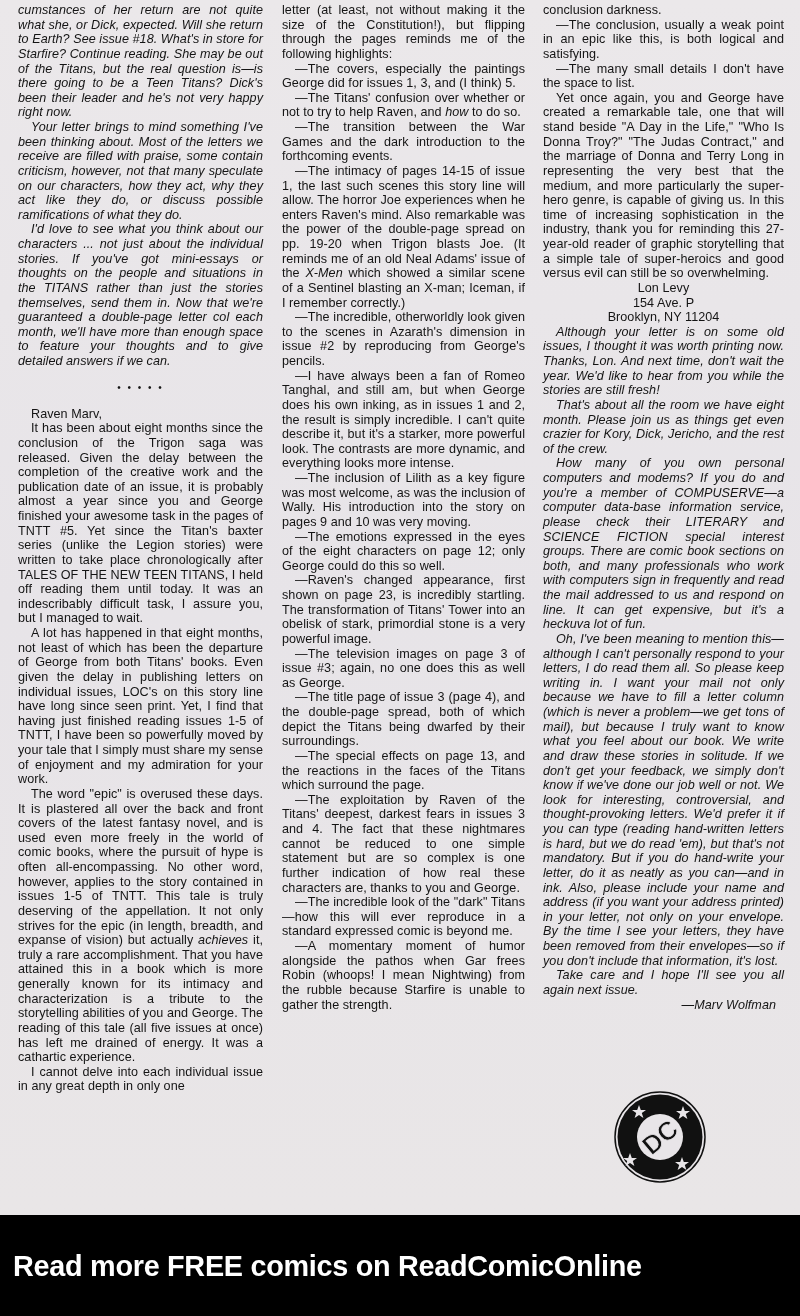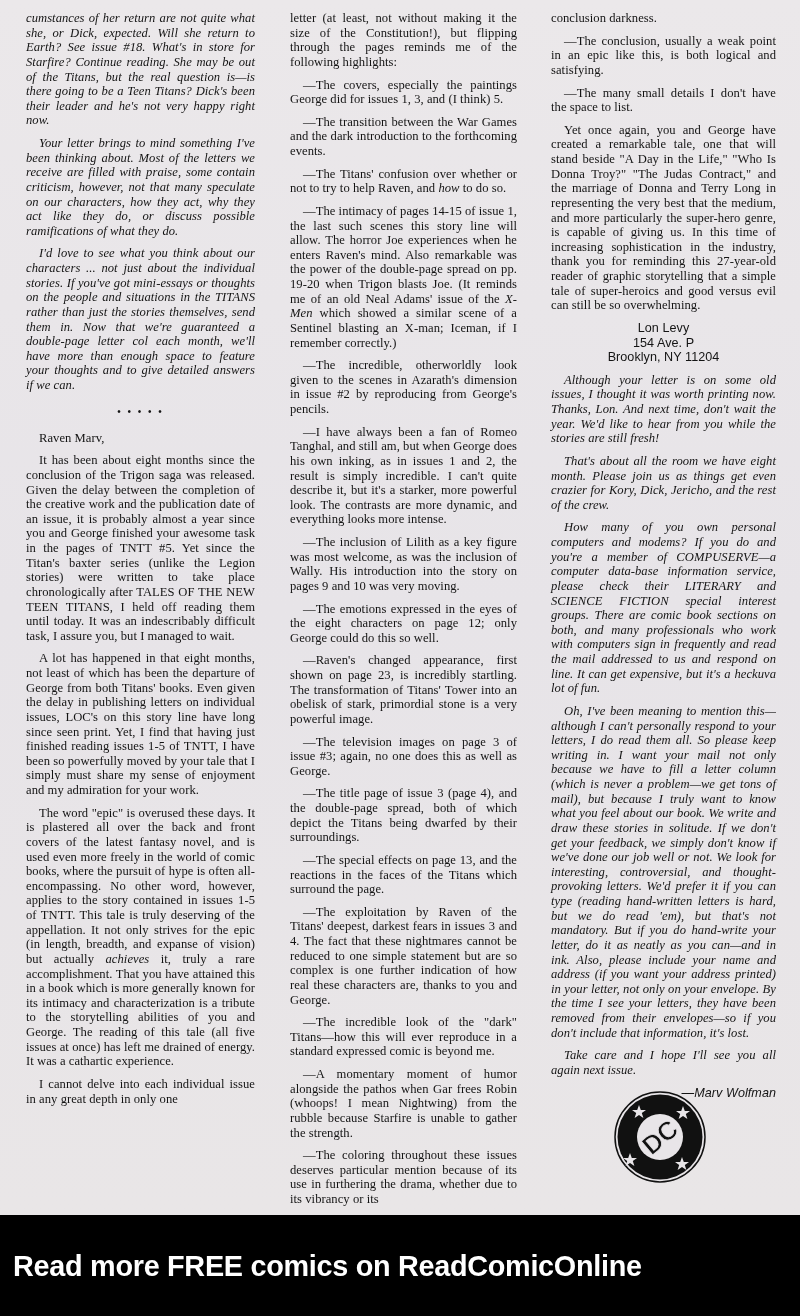--- a/index.html
+++ b/index.html
@@ -16,21 +16,21 @@
     }
     .col {
       position: absolute; top: 3px;
       font-size: 12.6px; line-height: 14.62px;
       text-align: justify;
       letter-spacing: 0.05px;
     }
     .col-left { left: 18px; width: 245px; }
     .col-mid { left: 282px; width: 243px; }
     .col-right { left: 543px; width: 241px; }
-    .col p { margin: 8px; text-indent: 13px; font-family: Liberation Serif, serif; }
+    .col p { margin: 0; text-indent: 13px; }
     .col p.noindent { text-indent: 0; }
     .ital { font-style: italic; }
     .sep {
       text-align: center; margin: 14px 0 12px 0; letter-spacing: 2px;
       font-size: 10px; line-height: 10px; text-indent: 0; height: 12px;
     }
     .salutation { margin: 7px 0 0 0; text-indent: 0; }
     .sig { text-align: right; text-indent: 0; }
     .sig-line { display: block; text-align: center; }
     em.in { font-style: italic; }
@@ -61,35 +61,34 @@
     <p class="salutation">Raven Marv,</p>
     <p>It has been about eight months since the conclusion of the Trigon saga was released. Given the delay between the completion of the creative work and the publication date of an issue, it is probably almost a year since you and George finished your awesome task in the pages of TNTT #5. Yet since the Titan's baxter series (unlike the Legion stories) were written to take place chronologically after TALES OF THE NEW TEEN TITANS, I held off reading them until today. It was an indescribably difficult task, I assure you, but I managed to wait.</p>
     <p>A lot has happened in that eight months, not least of which has been the departure of George from both Titans' books. Even given the delay in publishing letters on individual issues, LOC's on this story line have long since seen print. Yet, I find that having just finished reading issues 1-5 of TNTT, I have been so powerfully moved by your tale that I simply must share my sense of enjoyment and my admiration for your work.</p>
     <p><span>The word "epic" is overused these days. It is plastered all over the back and front covers of the latest fantasy novel, and is used even more freely in the world of comic books, where the pursuit of hype is often all-encompassing. No other word, however, applies to the story contained in issues 1-5 of TNTT. This tale is truly deserving of the appellation. It not only strives for the epic (in length, breadth, and expanse of vision) but actually</span> <em class="in">achieves</em> <span>it, truly a rare accomplishment. That you have attained this in a book which is more generally known for its intimacy and characterization is a tribute to the storytelling abilities of you and George. The reading of this tale (all five issues at once) has left me drained of energy. It was a cathartic experience.</span></p>
     <p>I cannot delve into each individual issue in any great depth in only one</p>
   </div>
 
   <div class="col col-mid">
     <p class="noindent">letter (at least, not without making it the size of the Constitution!), but flipping through the pages reminds me of the following highlights:</p>
     <p>—The covers, especially the paintings George did for issues 1, 3, and (I think) 5.</p>
+    <p><span>—The Titans' confusion over whether or not to try to help Raven, and</span> <em class="in">how</em><span> to do so.</span></p>
     <p>—The transition between the War Games and the dark introduction to the forthcoming events.</p>
-    <p><span>—The Titans' confusion over whether or not to try to help Raven, and</span> <em class="in">how</em><span> to do so.</span></p>
     <p><span>—The intimacy of pages 14-15 of issue 1, the last such scenes this story line will allow. The horror Joe experiences when he enters Raven's mind. Also remarkable was the power of the double-page spread on pp. 19-20 when Trigon blasts Joe. (It reminds me of an old Neal Adams' issue of the</span> <em class="in">X-Men</em><span> which showed a similar scene of a Sentinel blasting an X-man; Iceman, if I remember correctly.)</span></p>
     <p>—The incredible, otherworldly look given to the scenes in Azarath's dimension in issue #2 by reproducing from George's pencils.</p>
     <p>—I have always been a fan of Romeo Tanghal, and still am, but when George does his own inking, as in issues 1 and 2, the result is simply incredible. I can't quite describe it, but it's a starker, more powerful look. The contrasts are more dynamic, and everything looks more intense.</p>
     <p>—The inclusion of Lilith as a key figure was most welcome, as was the inclusion of Wally. His introduction into the story on pages 9 and 10 was very moving.</p>
     <p>—The emotions expressed in the eyes of the eight characters on page 12; only George could do this so well.</p>
     <p>—Raven's changed appearance, first shown on page 23, is incredibly startling. The transformation of Titans' Tower into an obelisk of stark, primordial stone is a very powerful image.</p>
     <p>—The television images on page 3 of issue #3; again, no one does this as well as George.</p>
     <p>—The title page of issue 3 (page 4), and the double-page spread, both of which depict the Titans being dwarfed by their surroundings.</p>
     <p>—The special effects on page 13, and the reactions in the faces of the Titans which surround the page.</p>
     <p>—The exploitation by Raven of the Titans' deepest, darkest fears in issues 3 and 4. The fact that these nightmares cannot be reduced to one simple statement but are so complex is one further indication of how real these characters are, thanks to you and George.</p>
     <p>—The incredible look of the "dark" Titans—how this will ever reproduce in a standard expressed comic is beyond me.</p>
     <p>—A momentary moment of humor alongside the pathos when Gar frees Robin (whoops! I mean Nightwing) from the rubble because Starfire is unable to gather the strength.</p>
-    <p>—The coloring throughout these issues deserves particular mention because of its use in furthering the drama, whether due to its vibrancy or its</p>
   </div>
 
   <div class="col col-right">
     <p class="noindent">conclusion darkness.</p>
     <p>—The conclusion, usually a weak point in an epic like this, is both logical and satisfying.</p>
     <p>—The many small details I don't have the space to list.</p>
     <p>Yet once again, you and George have created a remarkable tale, one that will stand beside "A Day in the Life," "Who Is Donna Troy?" "The Judas Contract," and the marriage of Donna and Terry Long in representing the very best that the medium, and more particularly the super-hero genre, is capable of giving us. In this time of increasing sophistication in the industry, thank you for reminding this 27-year-old reader of graphic storytelling that a simple tale of super-heroics and good versus evil can still be so overwhelming.</p>
     <div class="sig">
       <span class="sig-line">Lon Levy</span>
       <span class="sig-line">154 Ave. P</span>

